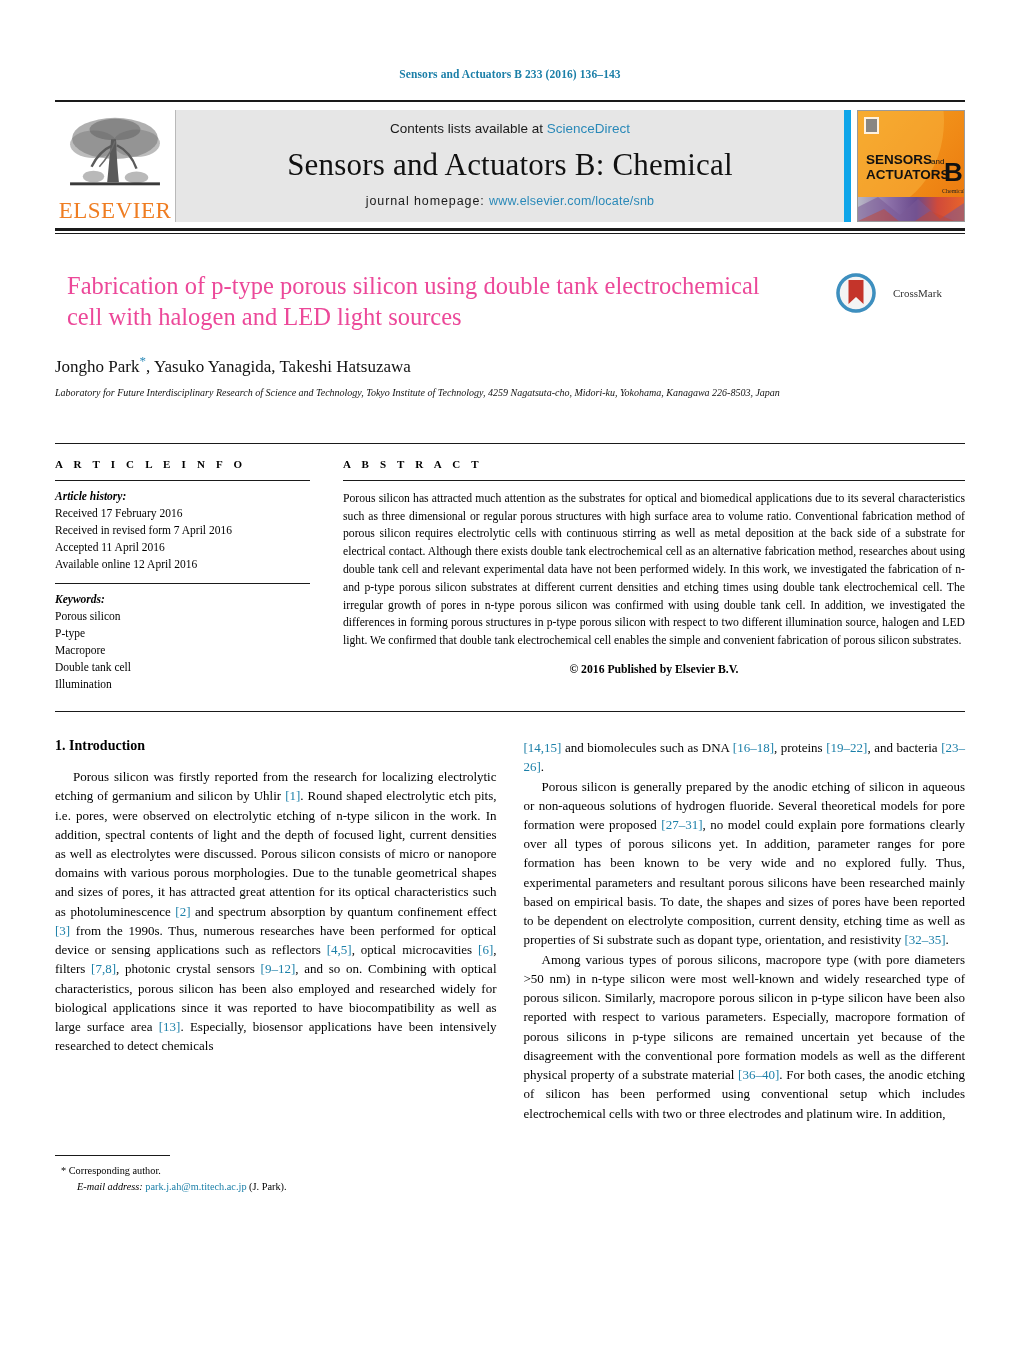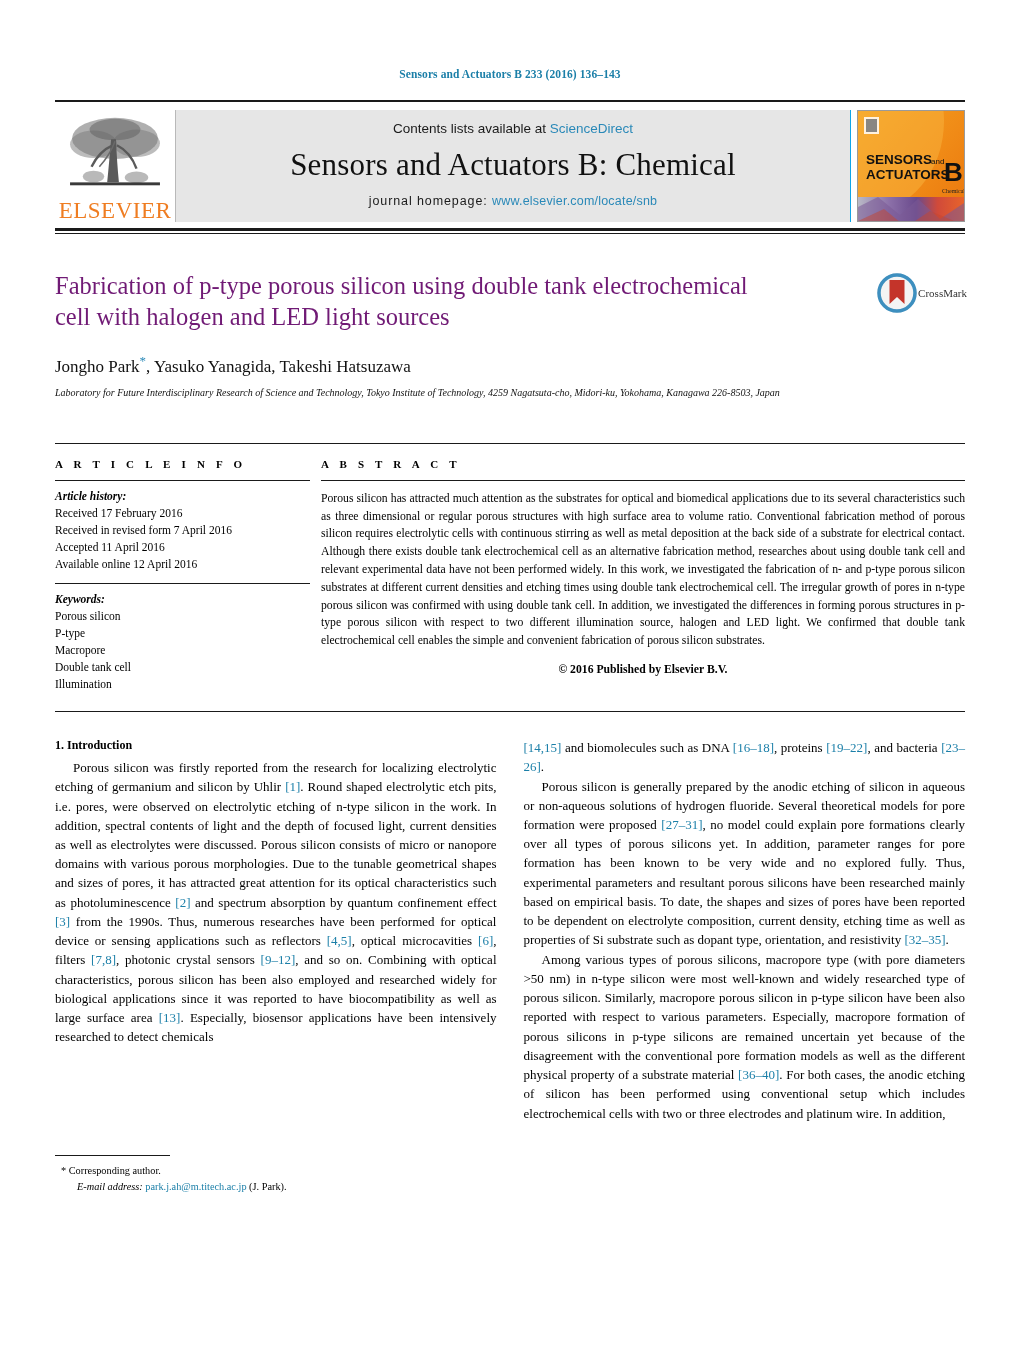--- a/index.html
+++ b/index.html
@@ -55,21 +55,21 @@
     color: #ef7d22;
     font-size: 23px;
     letter-spacing: .5px;
     line-height: 1;
     margin-top: 1px;
   }
   .journal-band {
     flex: 1 1 auto;
     background: #e6e6e6;
     border-left: 1px solid #b9b9b9;
-    border-right: 1px solid #0ea5e9;
+    border-right: 7px solid #0ea5e9;
     display: flex;
     flex-direction: column;
     justify-content: space-between;
     align-items: center;
     padding: 11px 0 14px 0;
   }
   .contents-line {
     font-size: 13.5px;
     color: #1a1a1a;
     font-family: "Liberation Sans", sans-serif;
@@ -111,22 +111,22 @@
     margin: 36px 55px 0 55px;
     position: relative;
     min-height: 130px;
   }
   .paper-title {
     font-size: 24.5px;
     line-height: 1.28;
     font-weight: 400;
     font-family: "Liberation Serif", serif;
     max-width: 720px;
-    margin: 0;
-    color: #701a75;
+    margin: 12px;
+    color: #ec4899;
   }
   .authors {
     font-size: 17px;
     margin-top: 20px;
     font-family: Liberation Serif, serif;
     color: #111;
   }
   .authors .star { color: #2a89b8; font-size: 13px; vertical-align: super; }
   .affiliation {
     font-size: 10px;
@@ -136,34 +136,33 @@
     max-width: 760px;
     color: #111;
   }
   .crossmark {
     position: absolute;
     right: -2px;
     top: 2px;
     width: 132px;
     display: flex;
     align-items: center;
-    gap: 0;
-    justify-content: flex-end;
+    gap: 16px;
   }
   .crossmark-label {
     font-size: 11px;
     font-family: "Liberation Serif", serif;
     color: #333;
   }
 
   
   .info-abstract {
     margin: 42px 55px 0 55px;
     display: flex;
-    gap: 11px;
+    gap: 33px;
     border-top: 1px solid #1a1a1a;
     padding-top: 0;
   }
   .col-info { flex: 0 0 255px; }
   .col-abstract { flex: 1 1 auto; }
   .sec-head {
     font-size: 11px;
     font-weight: bold;
     letter-spacing: 4.2px;
     font-family: "Liberation Serif", serif;
@@ -202,24 +201,24 @@
   }
 
   
   .body-cols {
     margin: 26px 55px 0 55px;
     display: flex;
     gap: 27px;
   }
   .bcol { flex: 1 1 0; min-width: 0; }
   .section-title {
-    font-size: 12px;
+    font-size: 14px;
     font-weight: bold;
     font-family: "Liberation Serif", serif;
-    margin-bottom: 5px;
+    margin-bottom: 13px;
   }
   .para {
     font-size: 13px;
     line-height: 1.48;
     text-align: justify;
     text-indent: 18px;
     margin: 0 0 0 0;
     hyphens: none;
   }
   .para.cont { text-indent: 0; }

